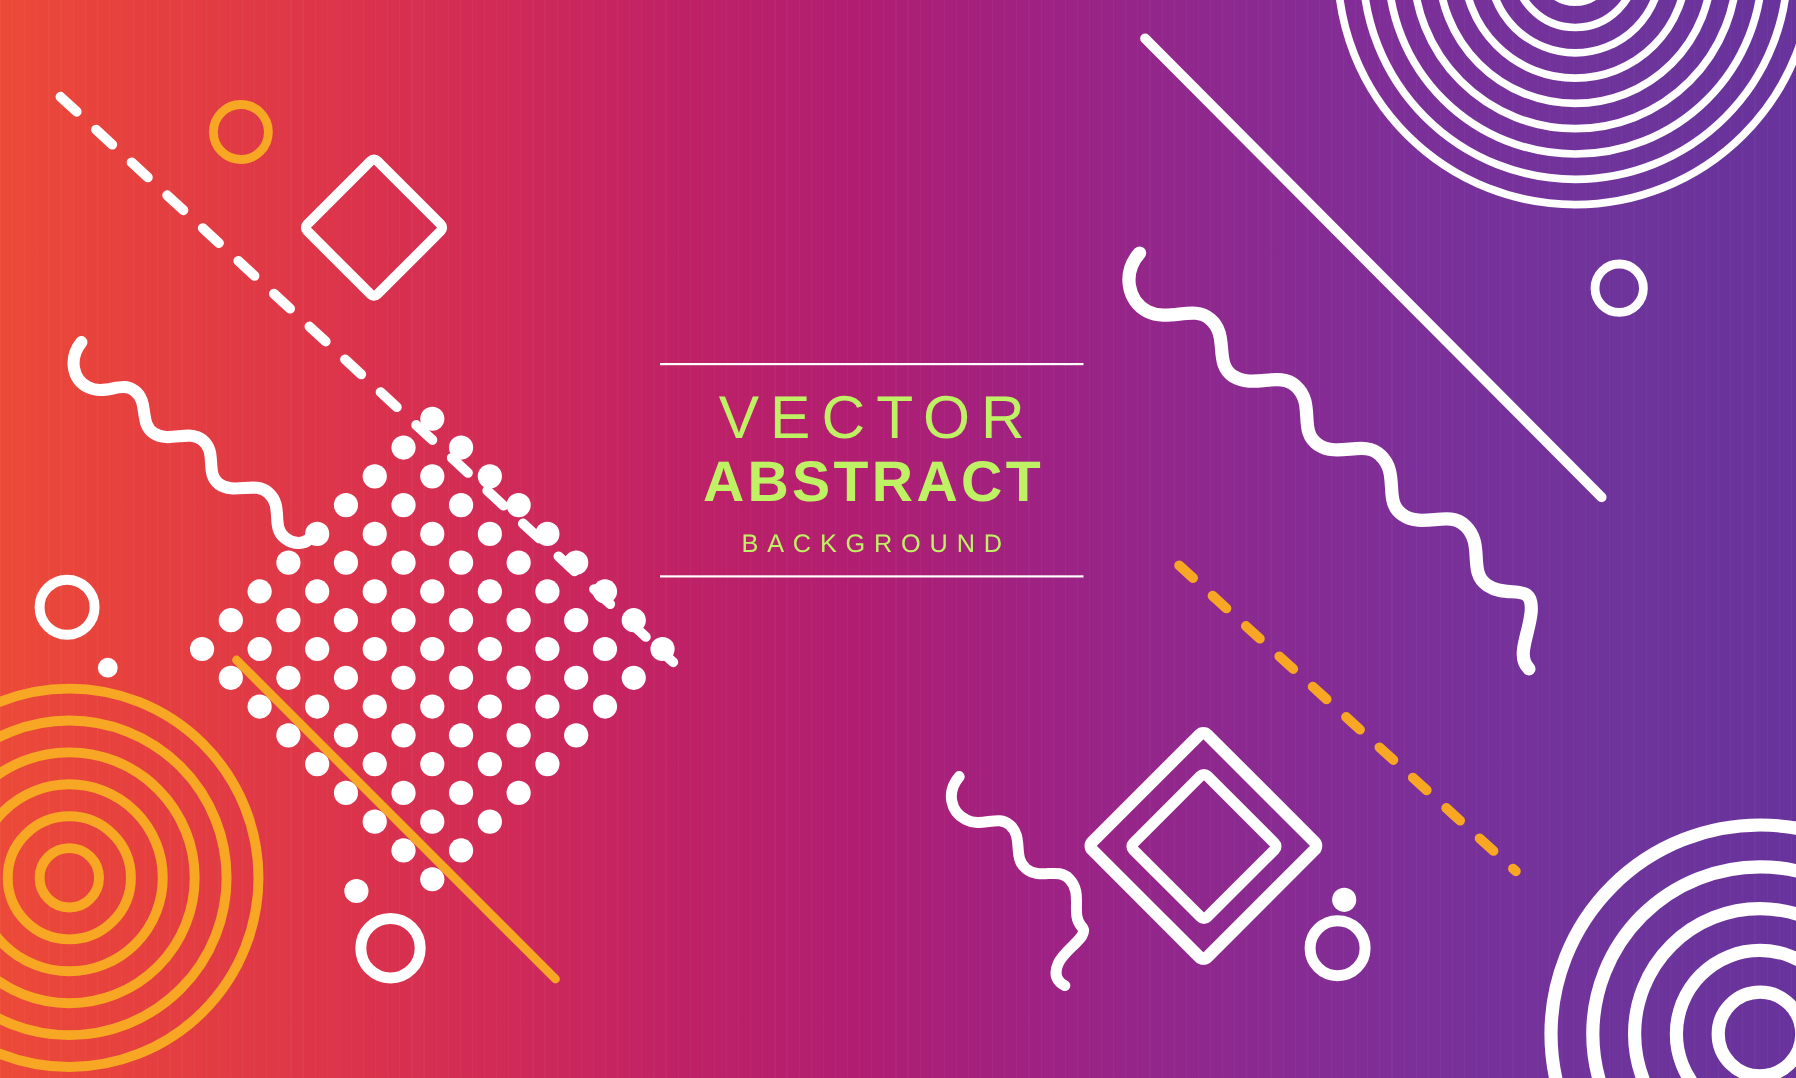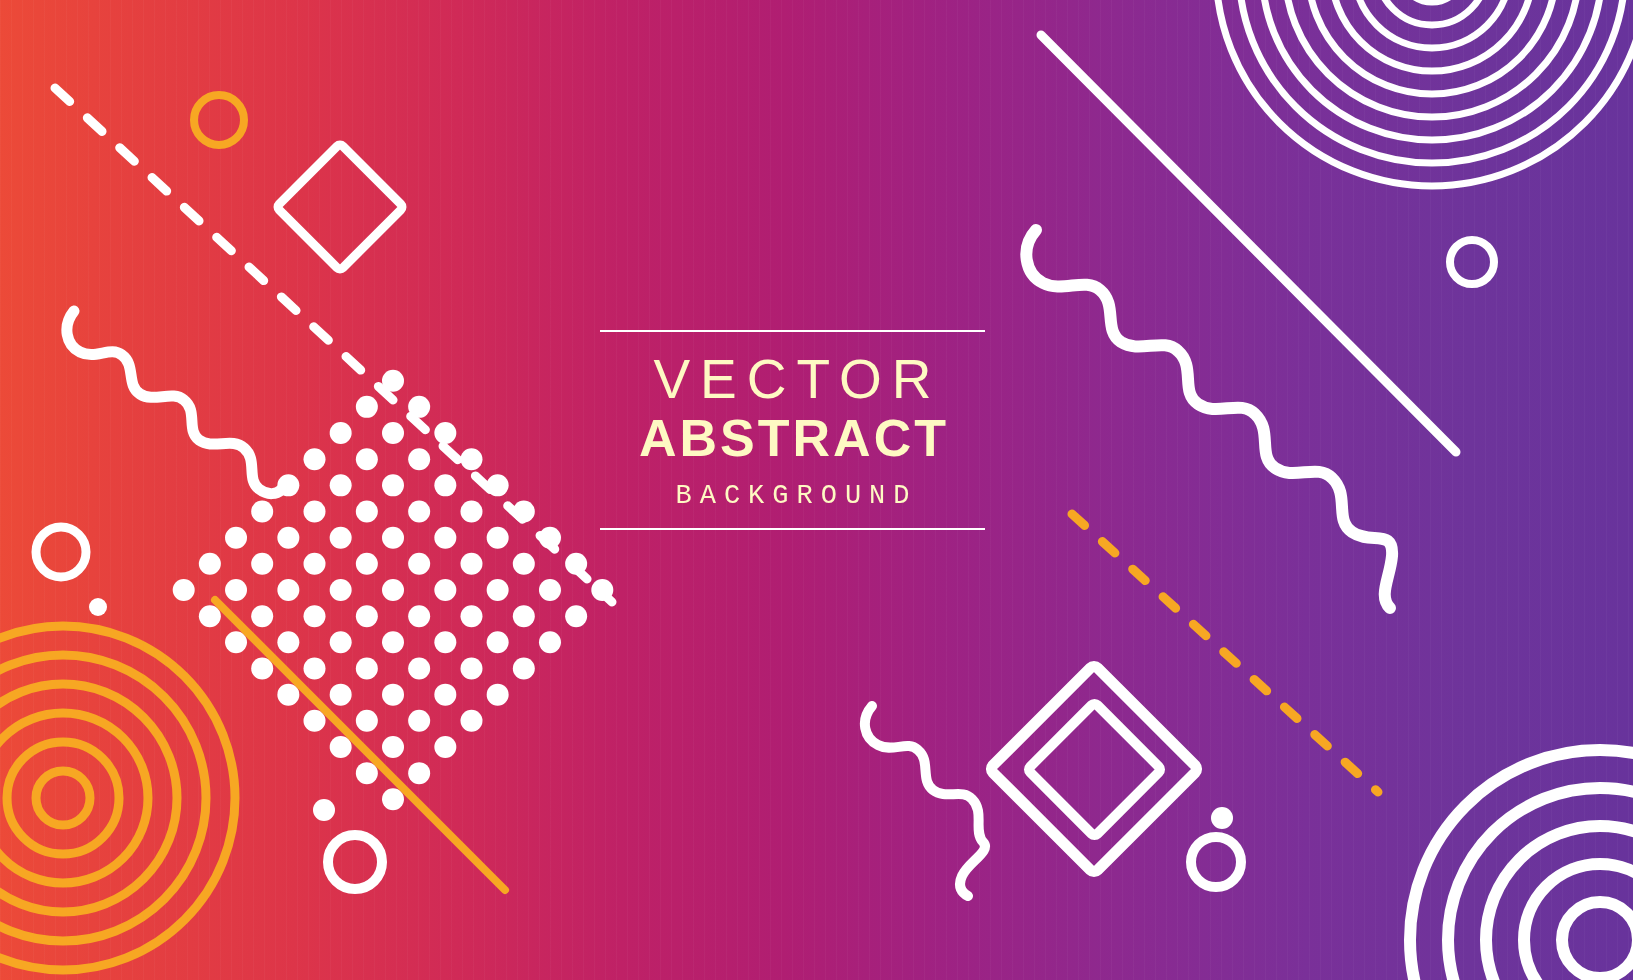--- a/index.html
+++ b/index.html
@@ -45,21 +45,21 @@
   #art {
     position: absolute;
     inset: 0;
   }
   #text-block {
     position: absolute;
     left: 600px;
     top: 330px;
     width: 385px;
     text-align: center;
-    color: #fef9c3;
+    color: #bef264;
     user-select: none;
   }
   .rule {
     height: 2px;
     background: #ffffff;
     width: 100%;
   }
   #title-vector {
     font-size: 55px;
     font-weight: 300;
@@ -72,28 +72,27 @@
   #title-abstract {
     font-size: 52px;
     font-weight: 700;
     letter-spacing: 3px;
     line-height: 1.05;
     margin: 2px 0 0 0;
     padding-left: 3px;
     white-space: nowrap;
   }
   #title-background {
-    font-size: 27px;
+    font-size: 23px;
     font-weight: 300;
     letter-spacing: 8px;
     line-height: 1.1;
     margin: 16px 0 16px 0;
     padding-left: 8px;
     white-space: nowrap;
-    font-family: Liberation Mono, monospace;
   }
 </style>
 </head>
 <body>
 
 <div id="stage">
 
   <div id="bg-gradient"></div>
   <div id="bg-stripes"></div>
 

